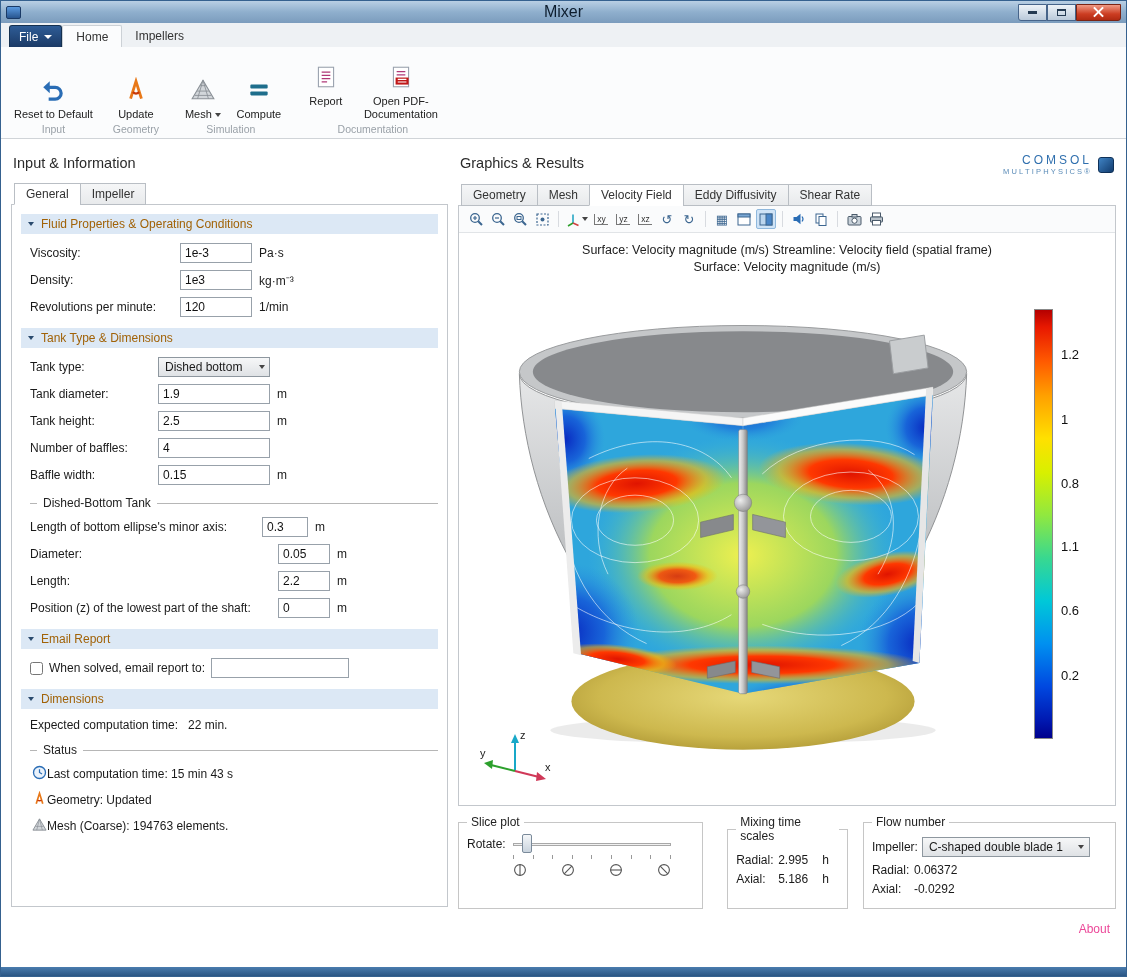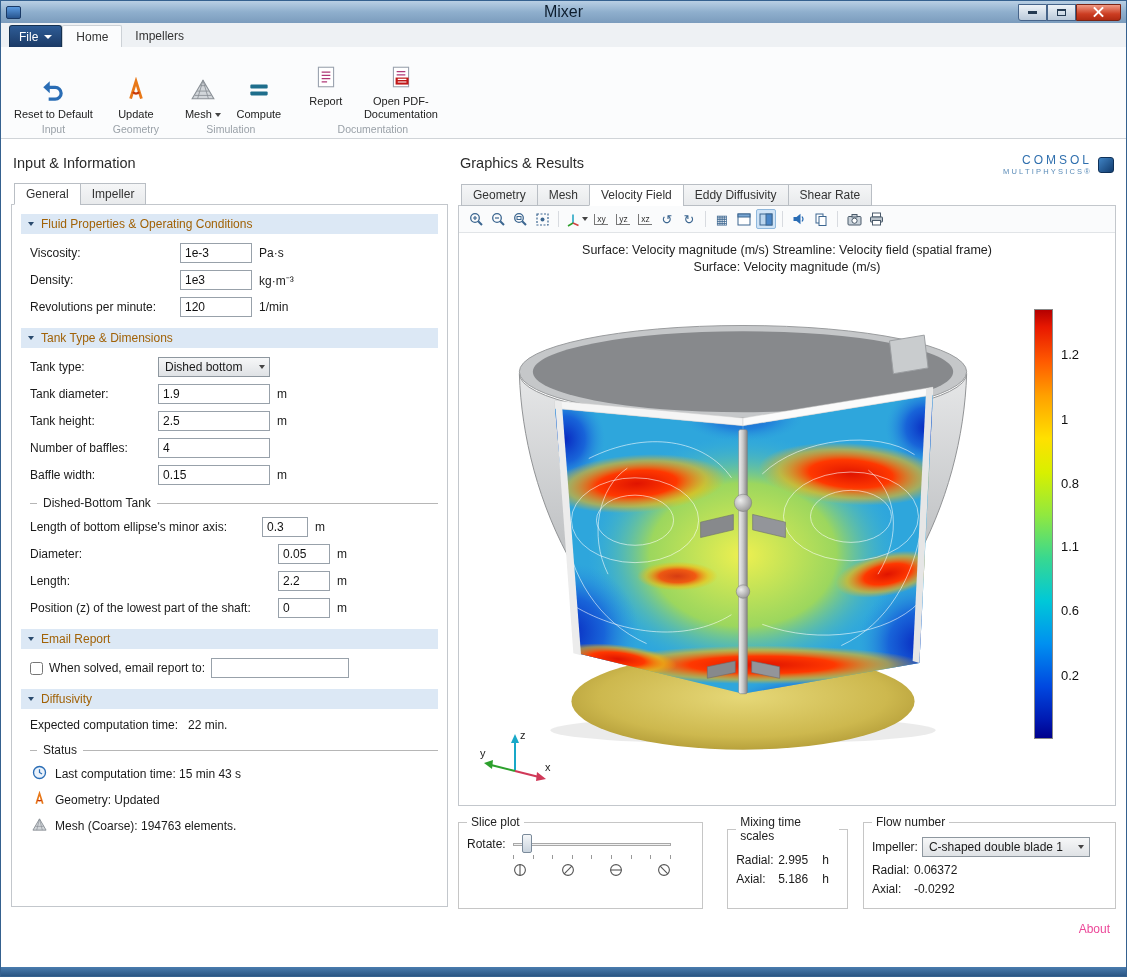--- a/index.html
+++ b/index.html
@@ -61,21 +61,21 @@
   .dd { height:20px; border:1px solid #8e979f; background:linear-gradient(#f6f7f8,#dfe2e5); display:flex; align-items:center; padding:0 0 0 6px; }
   .dd .dtext { flex:1; }
   .dd .dbtn { width:15px; height:100%; display:flex; align-items:center; justify-content:center; }
   .dd-tank { width:112px; }
   .subsep { display:flex; align-items:center; margin:11px 0 7px 9px; }
   .subsep .sl { width:7px; border-top:1px solid #b6b6b6; }
   .subsep .st { padding:0 6px; color:#222; }
   .subsep .sr { flex:1; border-top:1px solid #b6b6b6; }
   .erow { display:flex; align-items:center; gap:6px; margin:8px 0 8px 9px; }
   .erow input[type=text] { width:138px; }
-  .irow { display:flex; align-items:center; gap:8px; margin:8px 0 8px 11px; }
+  .irow { display:flex; align-items:center; gap:0; margin:8px 0 8px 11px; }
   .exp-row { display:flex; gap:10px; margin:8px 0 8px 9px; }
 
   
   .right-col { flex:1; display:flex; flex-direction:column; min-width:0; }
   .right-head { display:flex; align-items:flex-start; padding:2px 2px 8px; }
   .right-head .panel-title { flex:1; padding-top:2px; }
   .logo { display:flex; align-items:center; gap:6px; }
   .logo-text { text-align:right; color:#2f6fae; }
   .logo-l1 { font-size:12px; letter-spacing:3px; }
   .logo-l2 { font-size:7.5px; letter-spacing:2.2px; color:#5b8cb8; }
@@ -355,21 +355,21 @@
           <span>Email Report</span>
         </div>
         <div class="erow">
           <input type="checkbox" style="">
           <span>When solved, email report to:</span>
           <input type="text" class="fin" value="" style="">
         </div>
 
         <div class="shead">
           <span class="tri-down"></span>
-          <span>Diffusivity</span>
+          <span>Dimensions</span>
         </div>
         <div class="exp-row">
           <span>Expected computation time:</span>
           <span>22 min.</span>
         </div>
         <div class="subsep">
           <span class="sl"></span>
           <span class="st">Status</span>
           <span class="sr"></span>
         </div>

